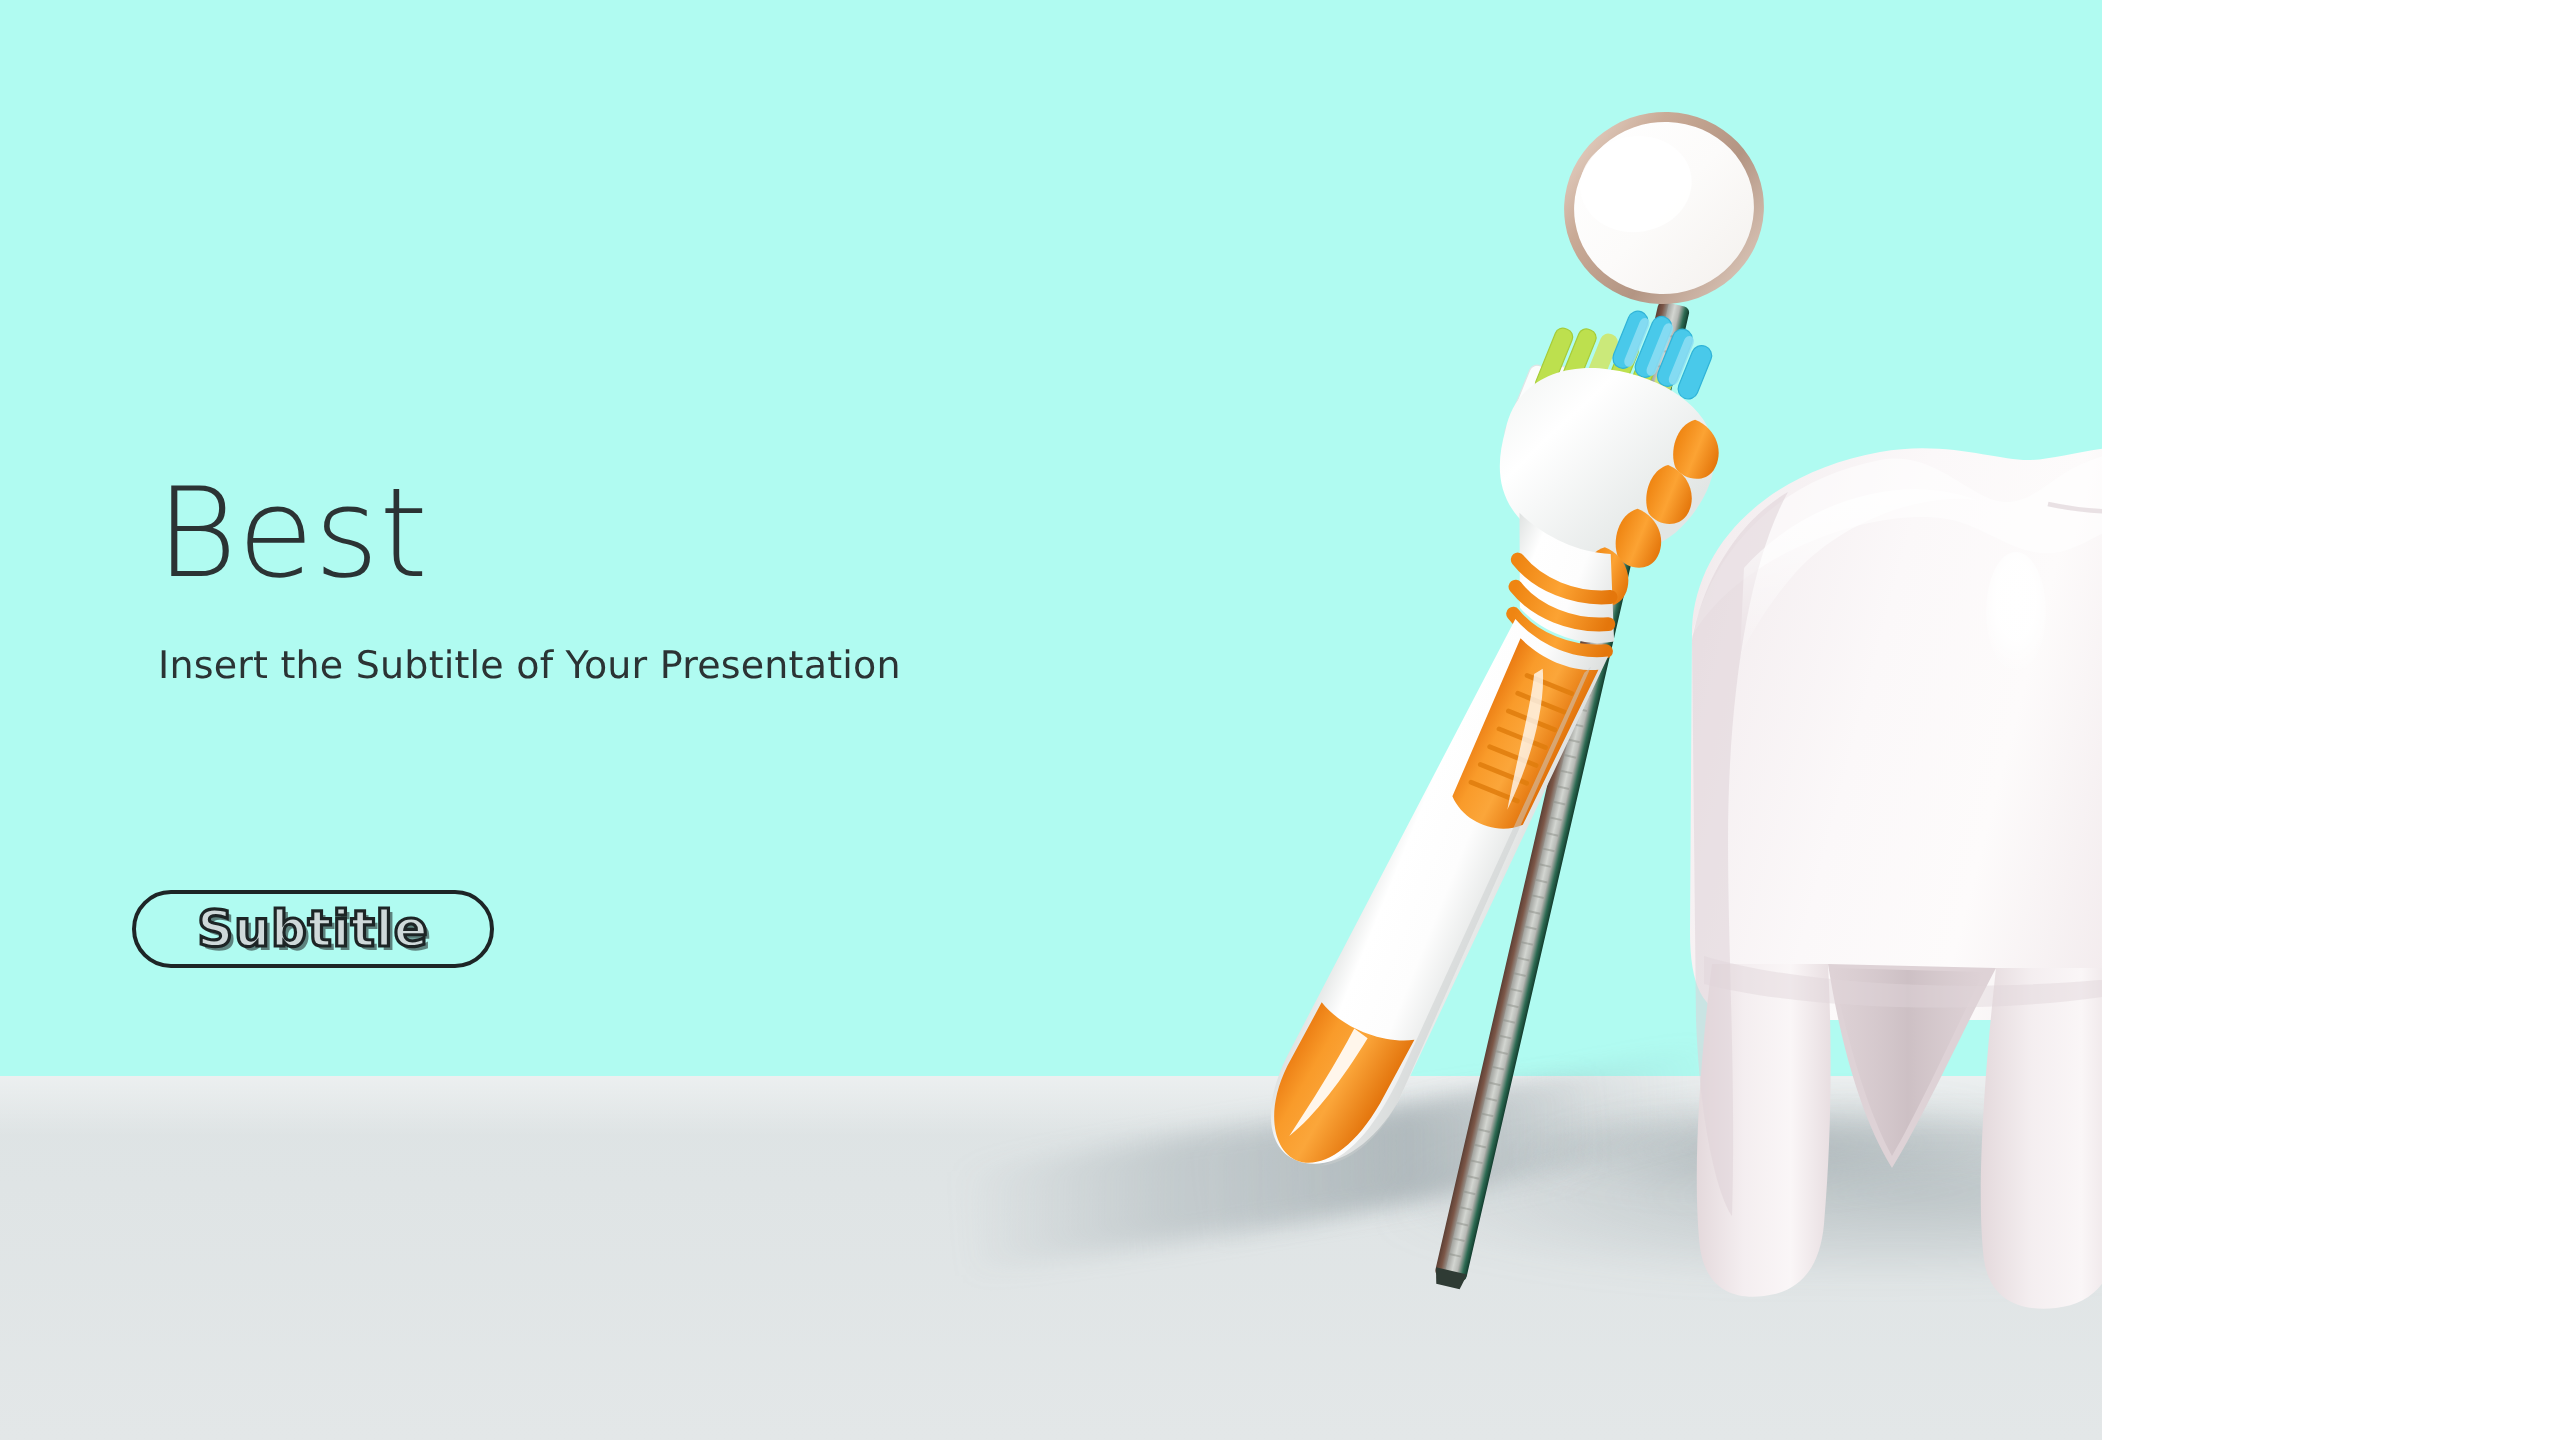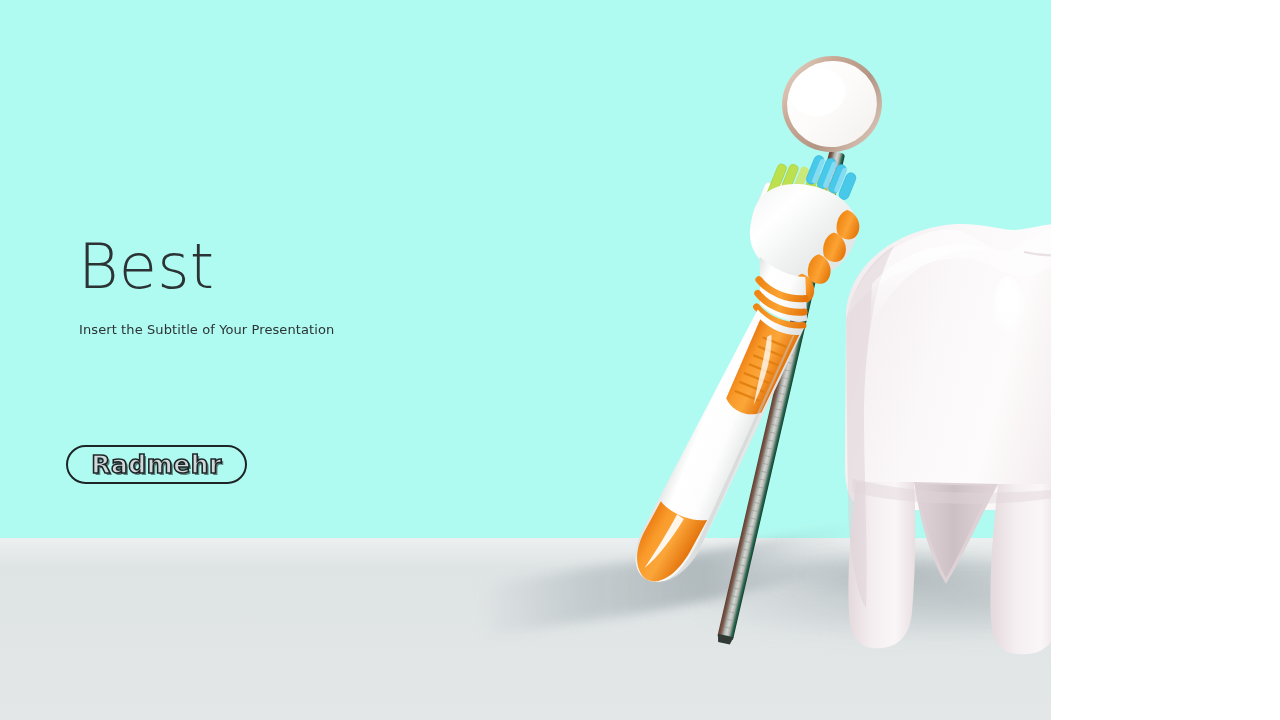--- a/index.html
+++ b/index.html
@@ -27,21 +27,21 @@
 
   
   #title{
     position:absolute;left:78px;top:52px;width:620px;
     color:#2b3334;font-weight:300;font-size:62px;line-height:86px;
     letter-spacing:.2px;white-space:pre;
   }
   #title .tline{display:block;}
   #subtitle{
     position:absolute;left:79px;top:322px;
-    color:#2b3334;font-size:13px;font-weight:400;letter-spacing:.1px;
+    color:#2b3334;font-size:19px;font-weight:400;letter-spacing:.1px;
   }
 
   
   #badge{
     position:absolute;left:66px;top:445px;width:181px;height:39px;
     border:2px solid #1d2526;border-radius:22px;
     display:flex;align-items:center;justify-content:center;
     background:transparent;box-sizing:border-box;
   }
   #badge-text{
@@ -358,16 +358,16 @@
   </div>
 
   <div id="title">
     <span class="tline">Best</span>
     
   </div>
 
   <div id="subtitle">Insert the Subtitle of Your Presentation</div>
 
   <div id="badge">
-    <span id="badge-text">Radmehr</span>
+    <span id="badge-text">Subtitle</span>
   </div>
 
 </div>
 
 </body></html>

